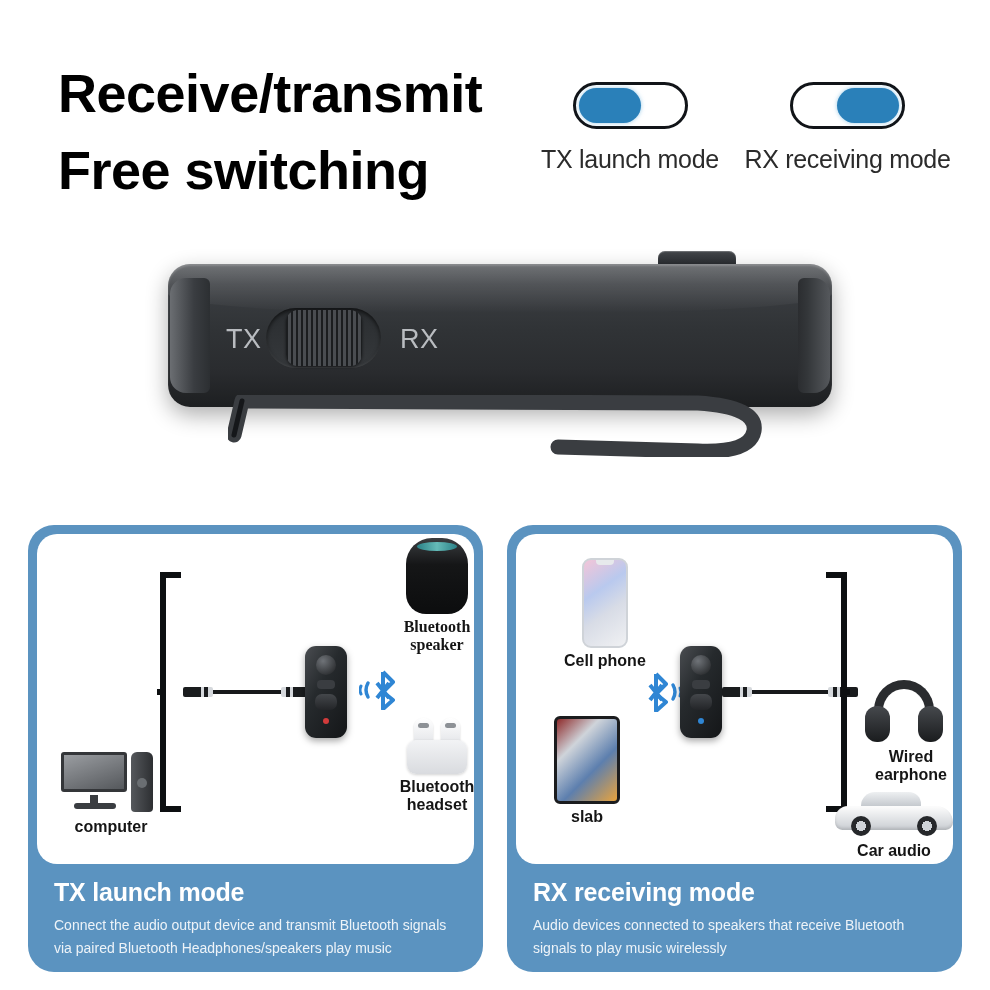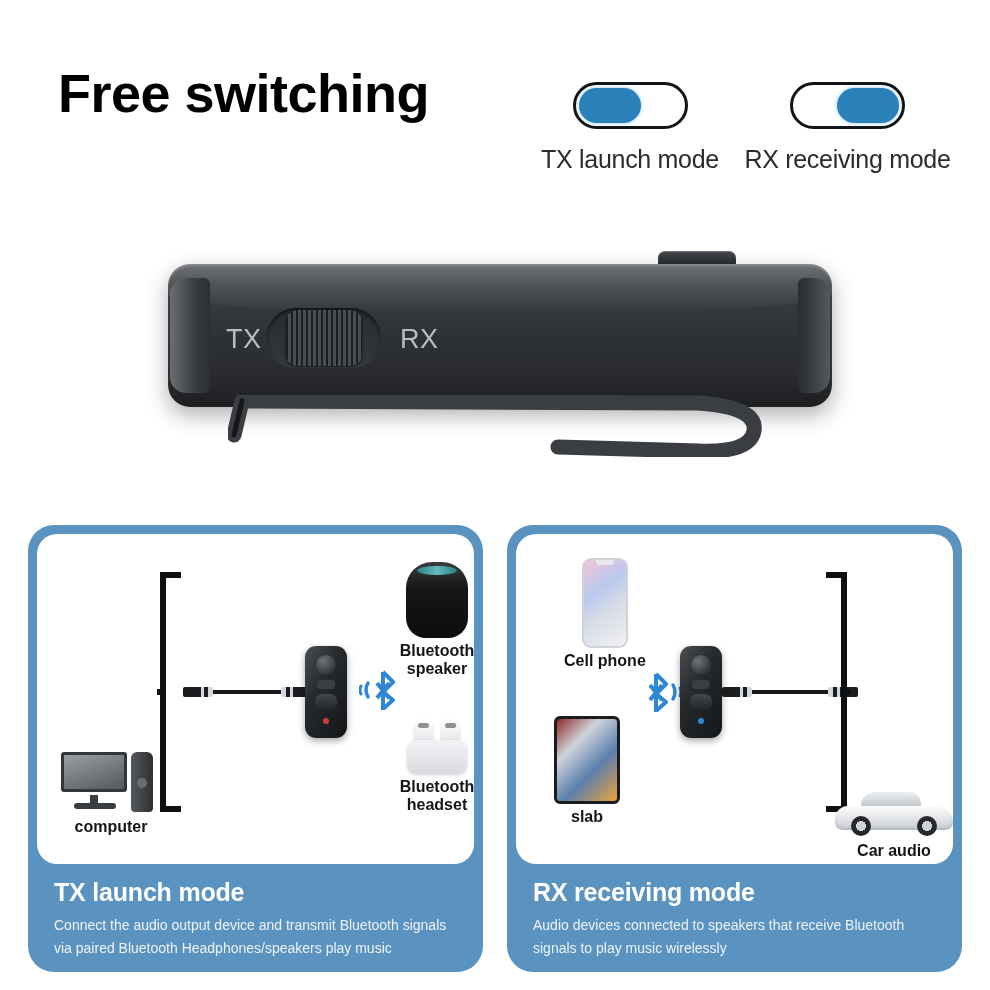--- a/index.html
+++ b/index.html
@@ -240,20 +240,21 @@
 
   
   .bt { position: absolute; }
   .bt svg { display: block; }
 </style>
 </head>
 <body>
 
 <div class="header">
   <div class="headline">
+    <div>Receive/transmit</div>
     <div>Free switching</div>
   </div>
 
   <div class="toggle-group tx">
     <div class="toggle on-left">
       <div class="knob"></div>
     </div>
     <div class="toggle-label">TX launch mode</div>
   </div>
 
@@ -326,21 +327,21 @@
 
     <div class="bt" style="left:322px; top:136px;">
       <svg width="44" height="40" viewBox="0 0 44 40">
         <path d="M24 2 L34 12 L24 22 L24 2 M24 22 L34 30 L24 39 L24 22" fill="none" stroke="#2f86d4" stroke-width="4" stroke-linejoin="round"></path>
         <path d="M18 13 L30 28 M18 28 L30 13" fill="none" stroke="#2f86d4" stroke-width="4"></path>
         <path d="M9 13 Q5 20 9 27" fill="none" stroke="#2f86d4" stroke-width="3.5" stroke-linecap="round"></path>
         <path d="M2 16 Q0 20 2 24" fill="none" stroke="#2f86d4" stroke-width="3" stroke-linecap="round"></path>
       </svg>
     </div>
 
-    <div class="item" style="left:340px; top:28px; width:120px;">
+    <div class="item" style="left:340px; top:4px; width:120px;font-family:Liberation Serif, serif;">
       <div class="art bspk">
         <div class="body"></div>
           <div class="top"></div>
       </div>
       <div class="cap wrap" style="margin-left:5px;">Bluetooth speaker</div>
     </div>
 
     <div class="item" style="left:340px; top:182px; width:120px;">
       <div class="art buds">
         <div class="bud l"></div>
@@ -400,20 +401,28 @@
     </div>
 
     <div class="bracket" style="left:308px; top:38px;">
       <svg width="26" height="240" viewBox="0 0 26 240">
         <path d="M2 3 L20 3 L20 237 L2 237" fill="none" stroke="#0d0f11" stroke-width="6"></path>
         <path d="M20 120 L26 120" fill="none" stroke="#0d0f11" stroke-width="6"></path>
       </svg>
     </div>
 
 
+    <div class="item" style="left:340px; top:146px; width:96px;">
+      <div class="art hp">
+        <div class="band"></div>
+          <div class="cup l"></div>
+          <div class="cup r"></div>
+      </div>
+      <div class="cap wrap">Wired earphone</div>
+    </div>
 
     <div class="item" style="left:318px; top:256px; width:120px;">
       <div class="art car">
         <div class="cabin"></div>
           <div class="body"></div>
         <div class="w f"></div>
           <div class="w r"></div>
       </div>
       <div class="cap">Car audio</div>
     </div>

